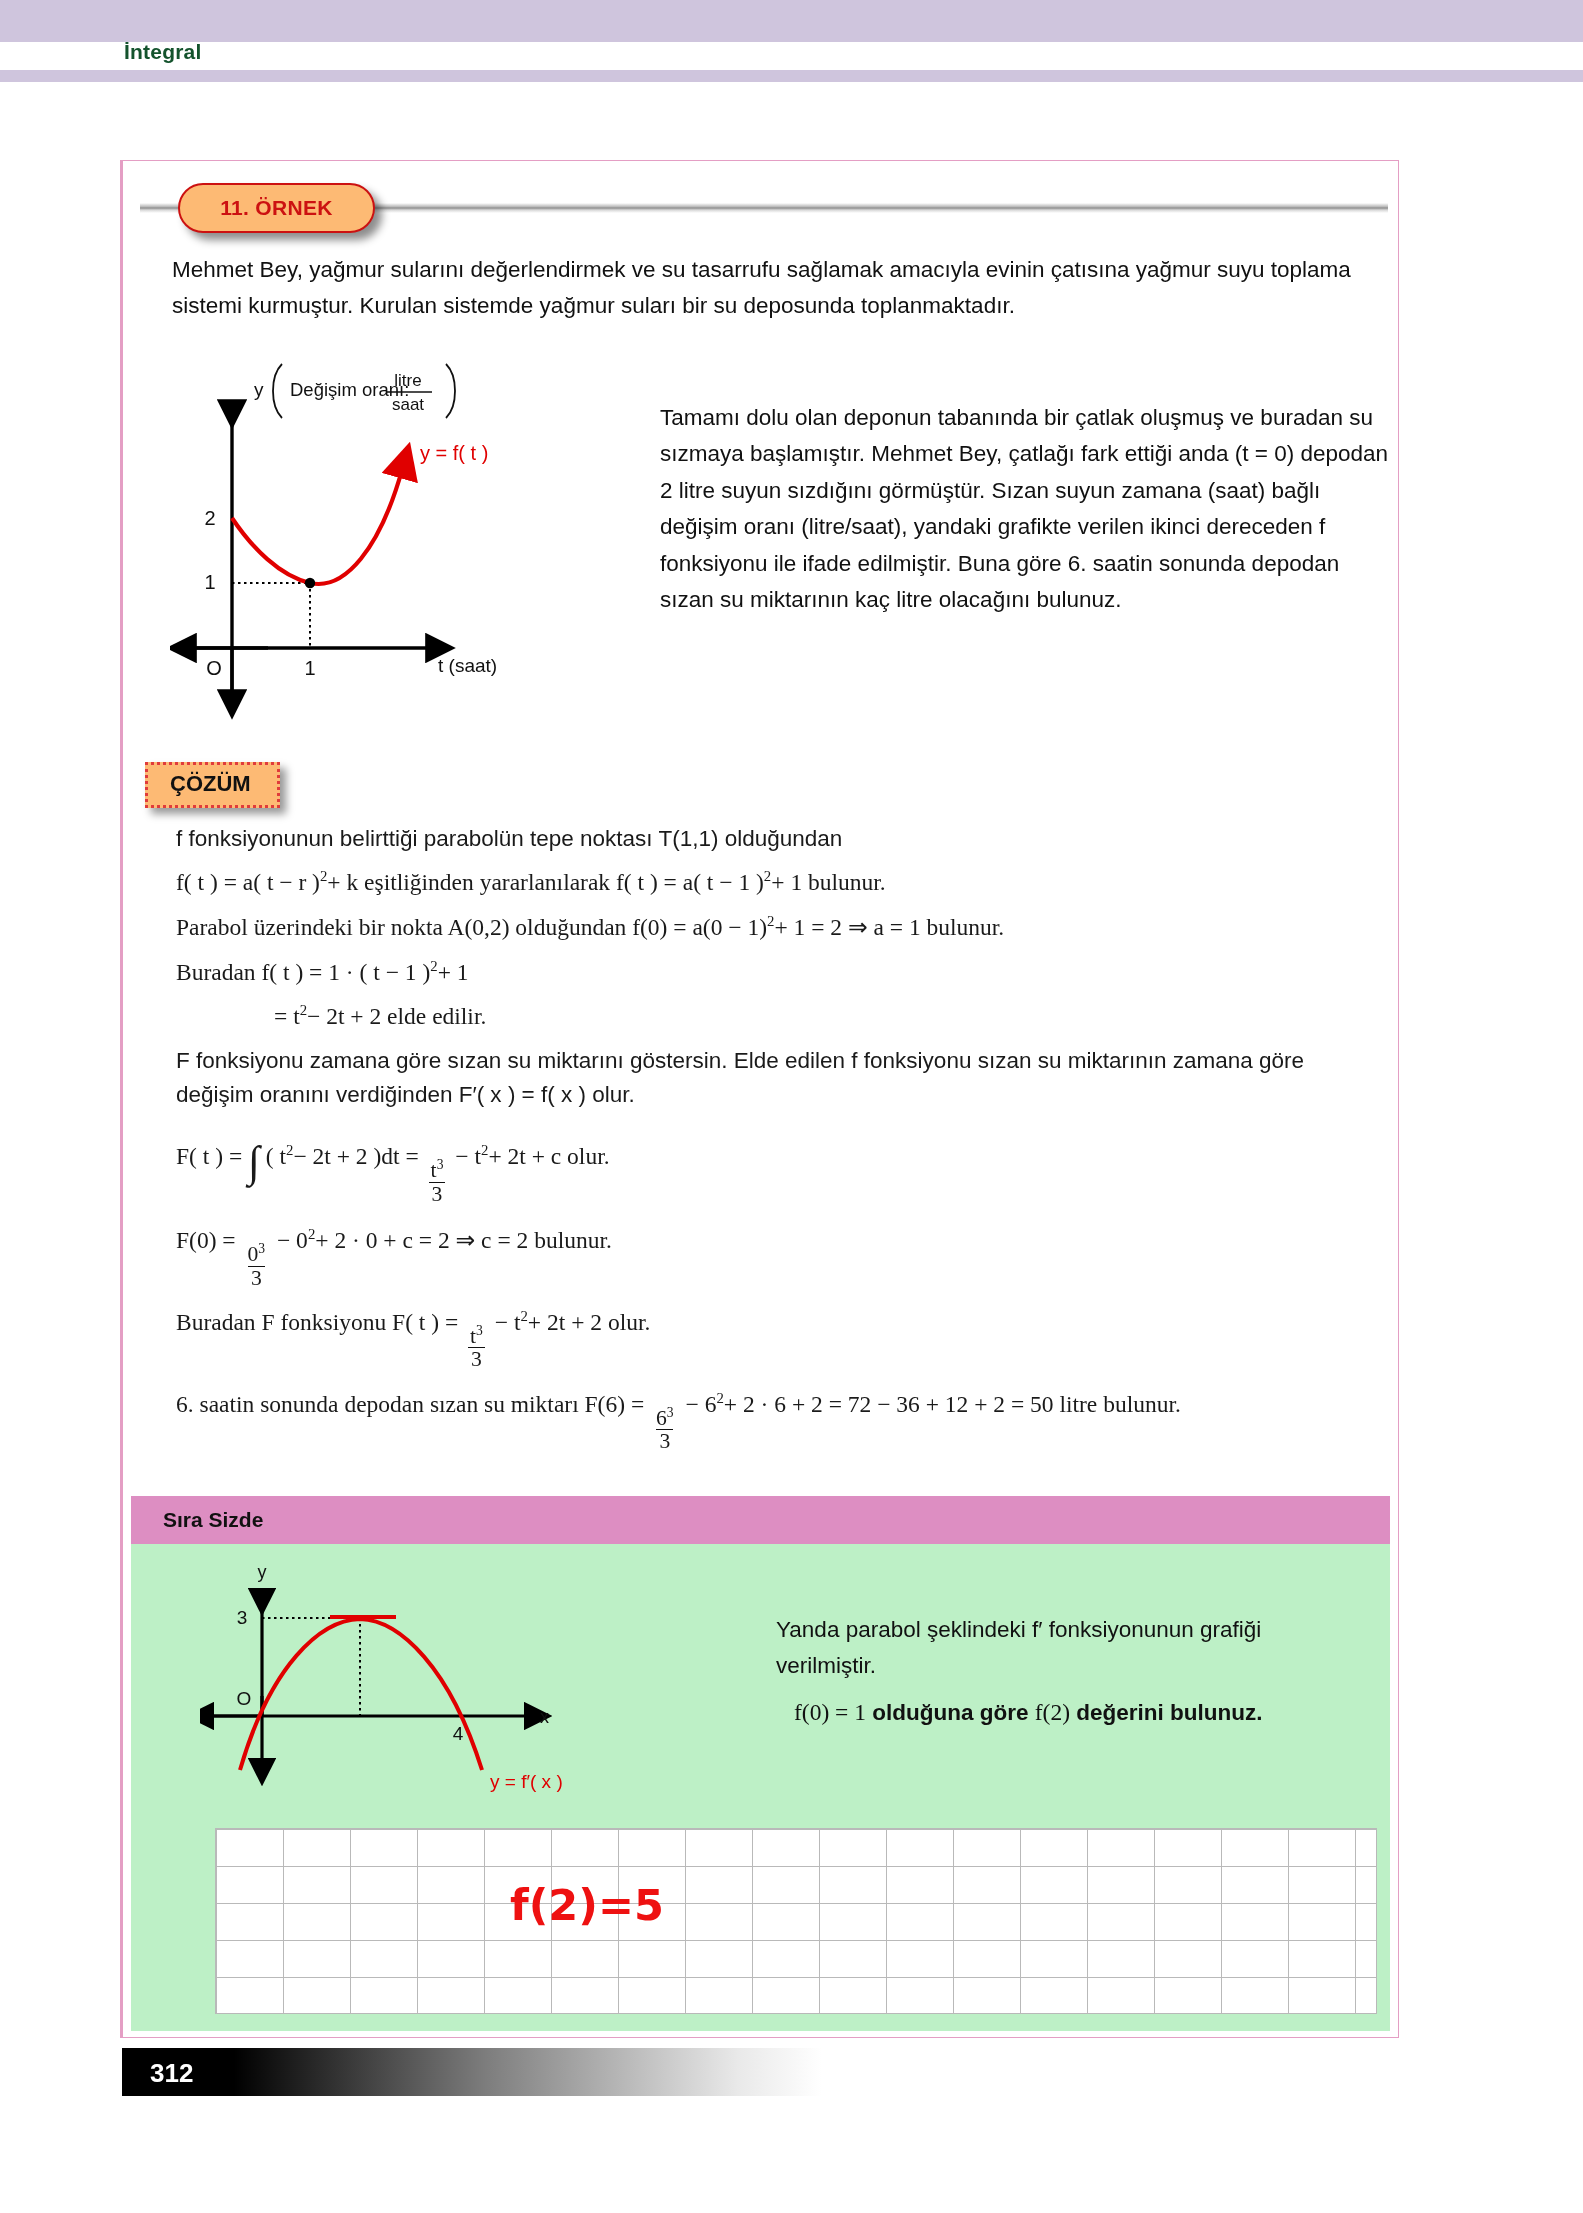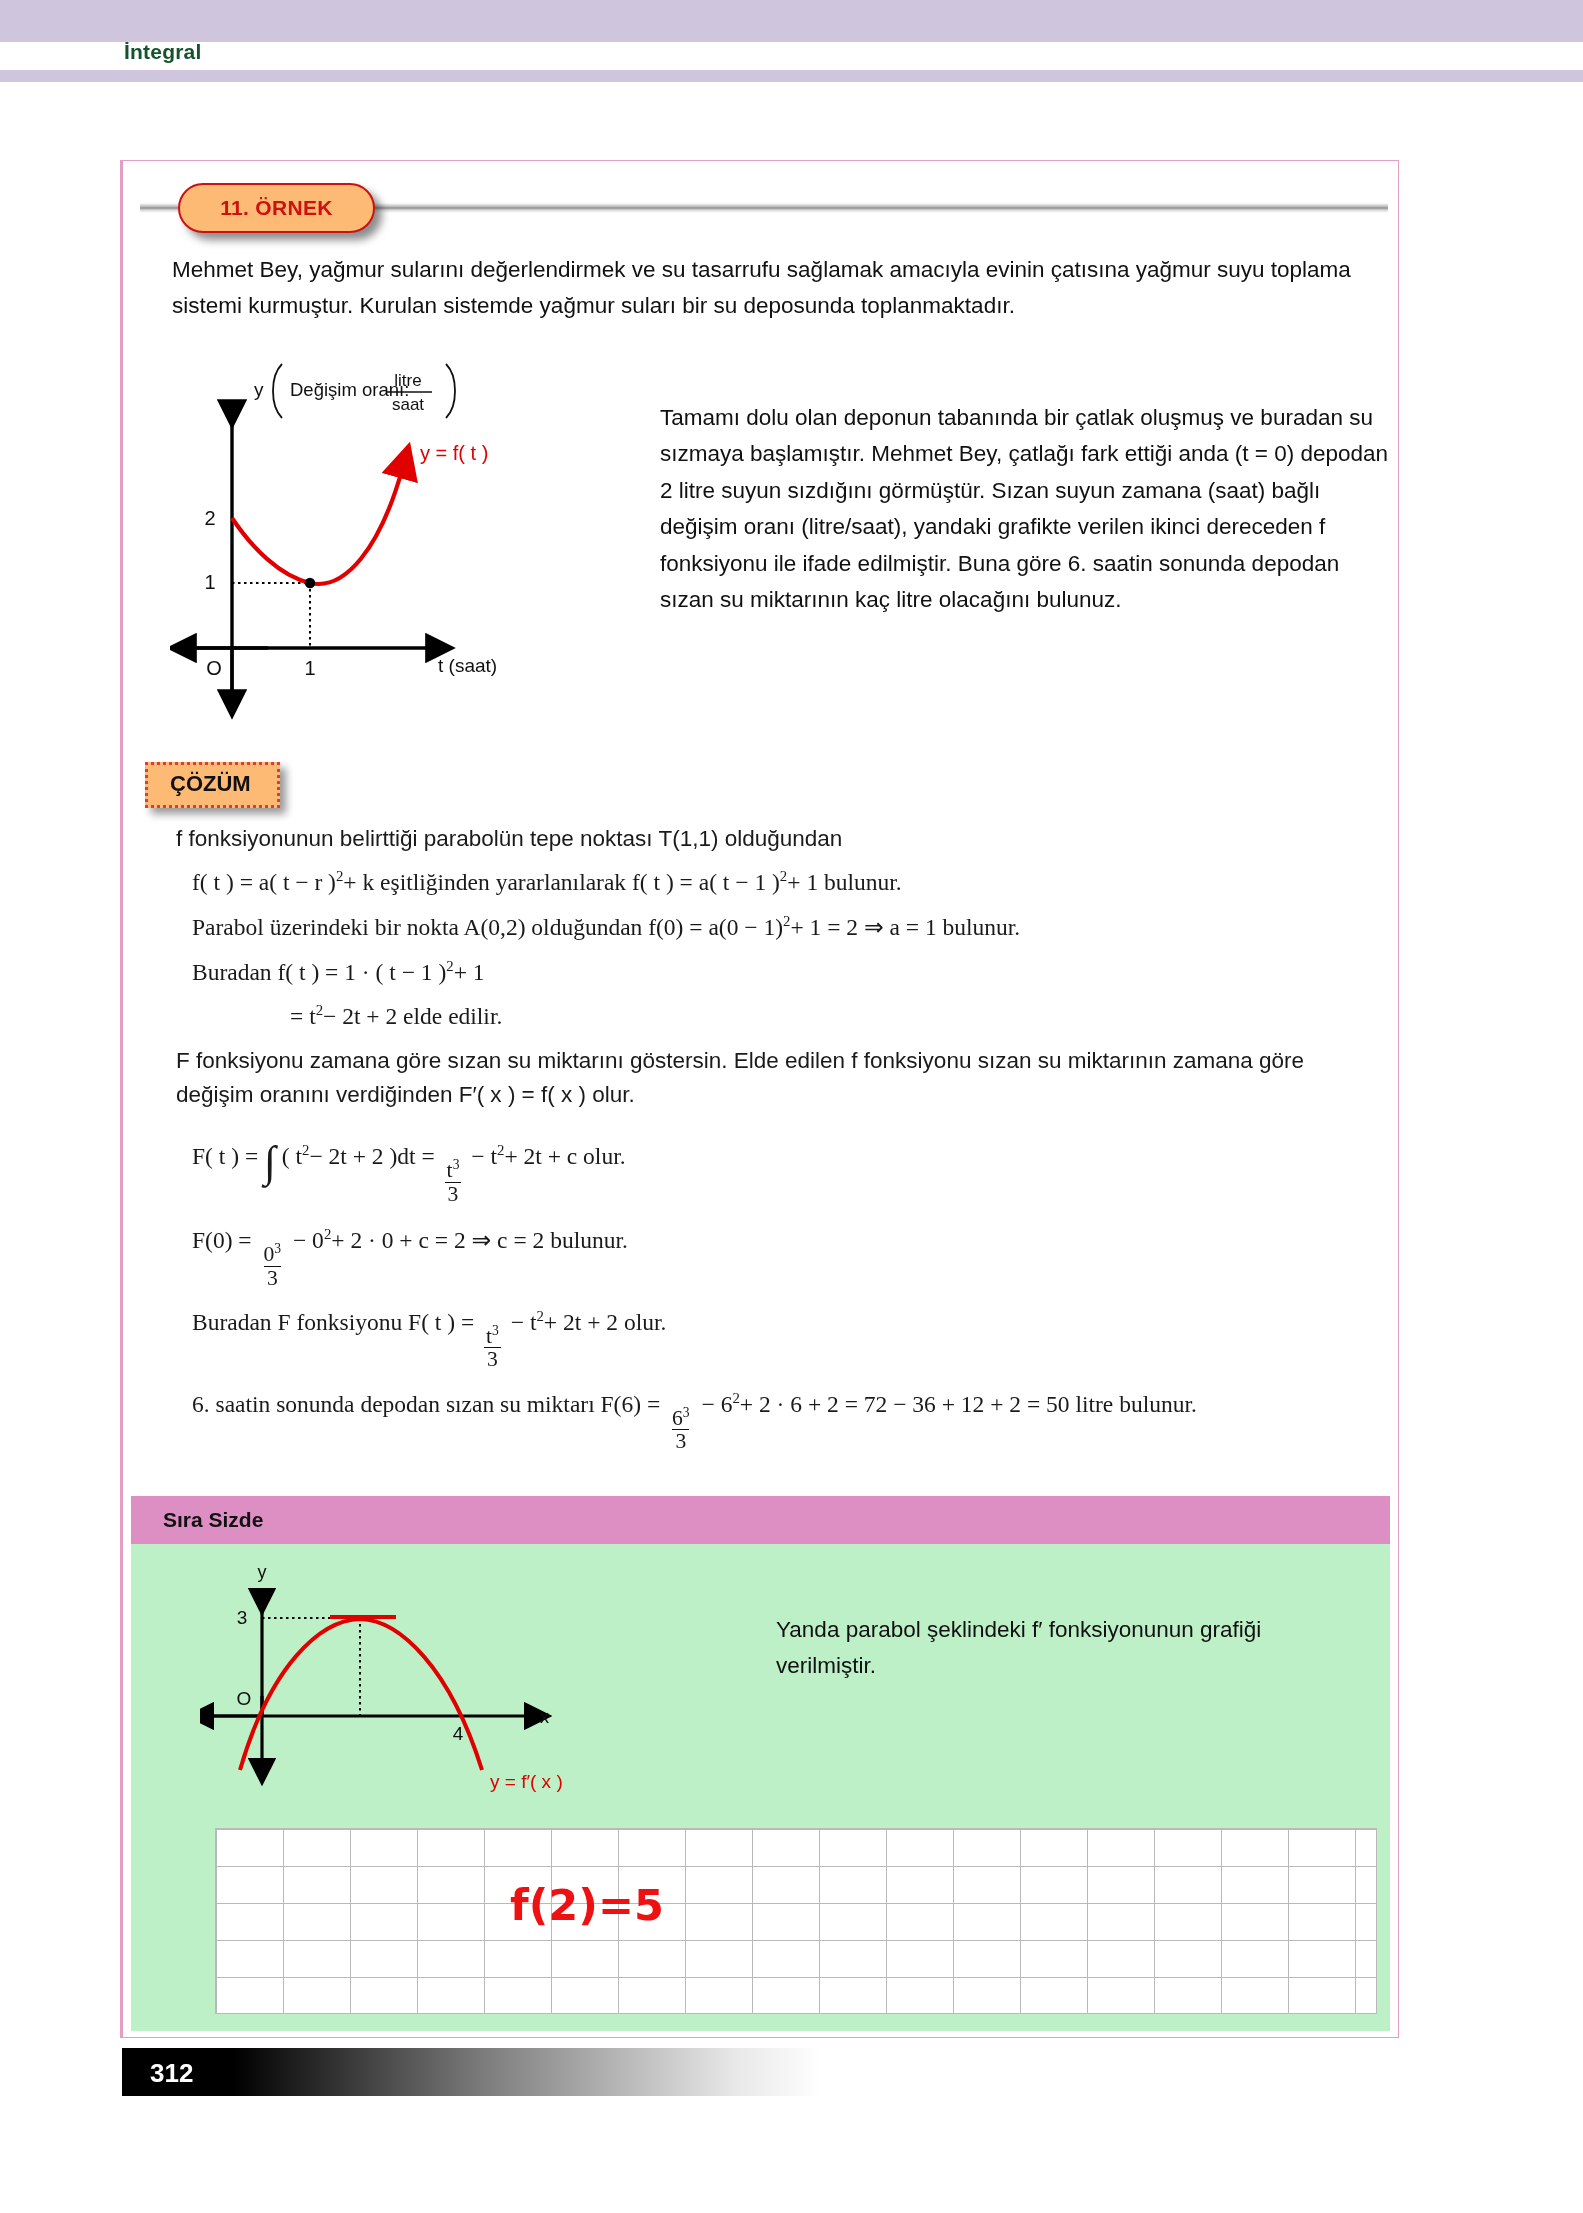--- a/index.html
+++ b/index.html
@@ -73,21 +73,21 @@
     z-index:3;
     text-align:right;
   }
   .cozum span { font-size:22px; font-weight:700; color:#111; }
 
   
   .sol { position:absolute; left:176px; top:822px; width:1200px; }
   .sline { font-size:22.5px; line-height:1.52; margin:0 0 9px 0; white-space:nowrap; }
   .sline.wrap { white-space:normal; }
   .indent { padding-left:98px; }
-  .mt { font-family:"Liberation Serif", serif; font-size:23.5px;margin-left:16px; }
+  .mt { font-family:"Liberation Serif", serif; font-size:23.5px; }
   sup.e { font-size:.63em; vertical-align:super; line-height:0; }
   .frac {
     display:inline-flex; flex-direction:column; align-items:center;
     vertical-align:-0.55em; margin:0 3px; line-height:1.04;
   }
   .frac .num { padding:0 3px; font-size:.92em; }
   .frac .den { padding:0 3px; border-top:1.4px solid #111; font-size:.92em; }
   .intsym { font-size:1.85em; vertical-align:-0.28em; font-family:"Liberation Serif",serif; }
 
   
@@ -294,20 +294,26 @@
     <text x="44" y="149" font-size="19" fill="#111" text-anchor="middle">O</text>
     <text x="258" y="184" font-size="19" fill="#111" text-anchor="middle">4</text>
     <text x="340" y="167" font-size="18" fill="#111">x</text>
     <text x="290" y="232" font-size="19" fill="#e00000">y = f′( x )</text>
   </svg>
 </div>
 
 <div class="para" id="sira-text">
   <span>Yanda parabol şeklindeki f′ fonksiyonunun grafiği</span><br>
   <span>verilmiştir.</span><br>
+  <span style="display:inline-block;padding-left:18px;padding-top:8px;">
+    <span class="mt">f(0) = 1</span>
+    <span class="bold">olduğuna göre</span>
+    <span class="mt">f(2)</span>
+    <span class="bold">değerini bulunuz.</span>
+  </span>
 </div>
 
 <div class="grid"></div>
 <div class="answer">f(2)=5</div>
 
 <div class="footer">
   <span>312</span>
 </div>
 
 </body></html>

